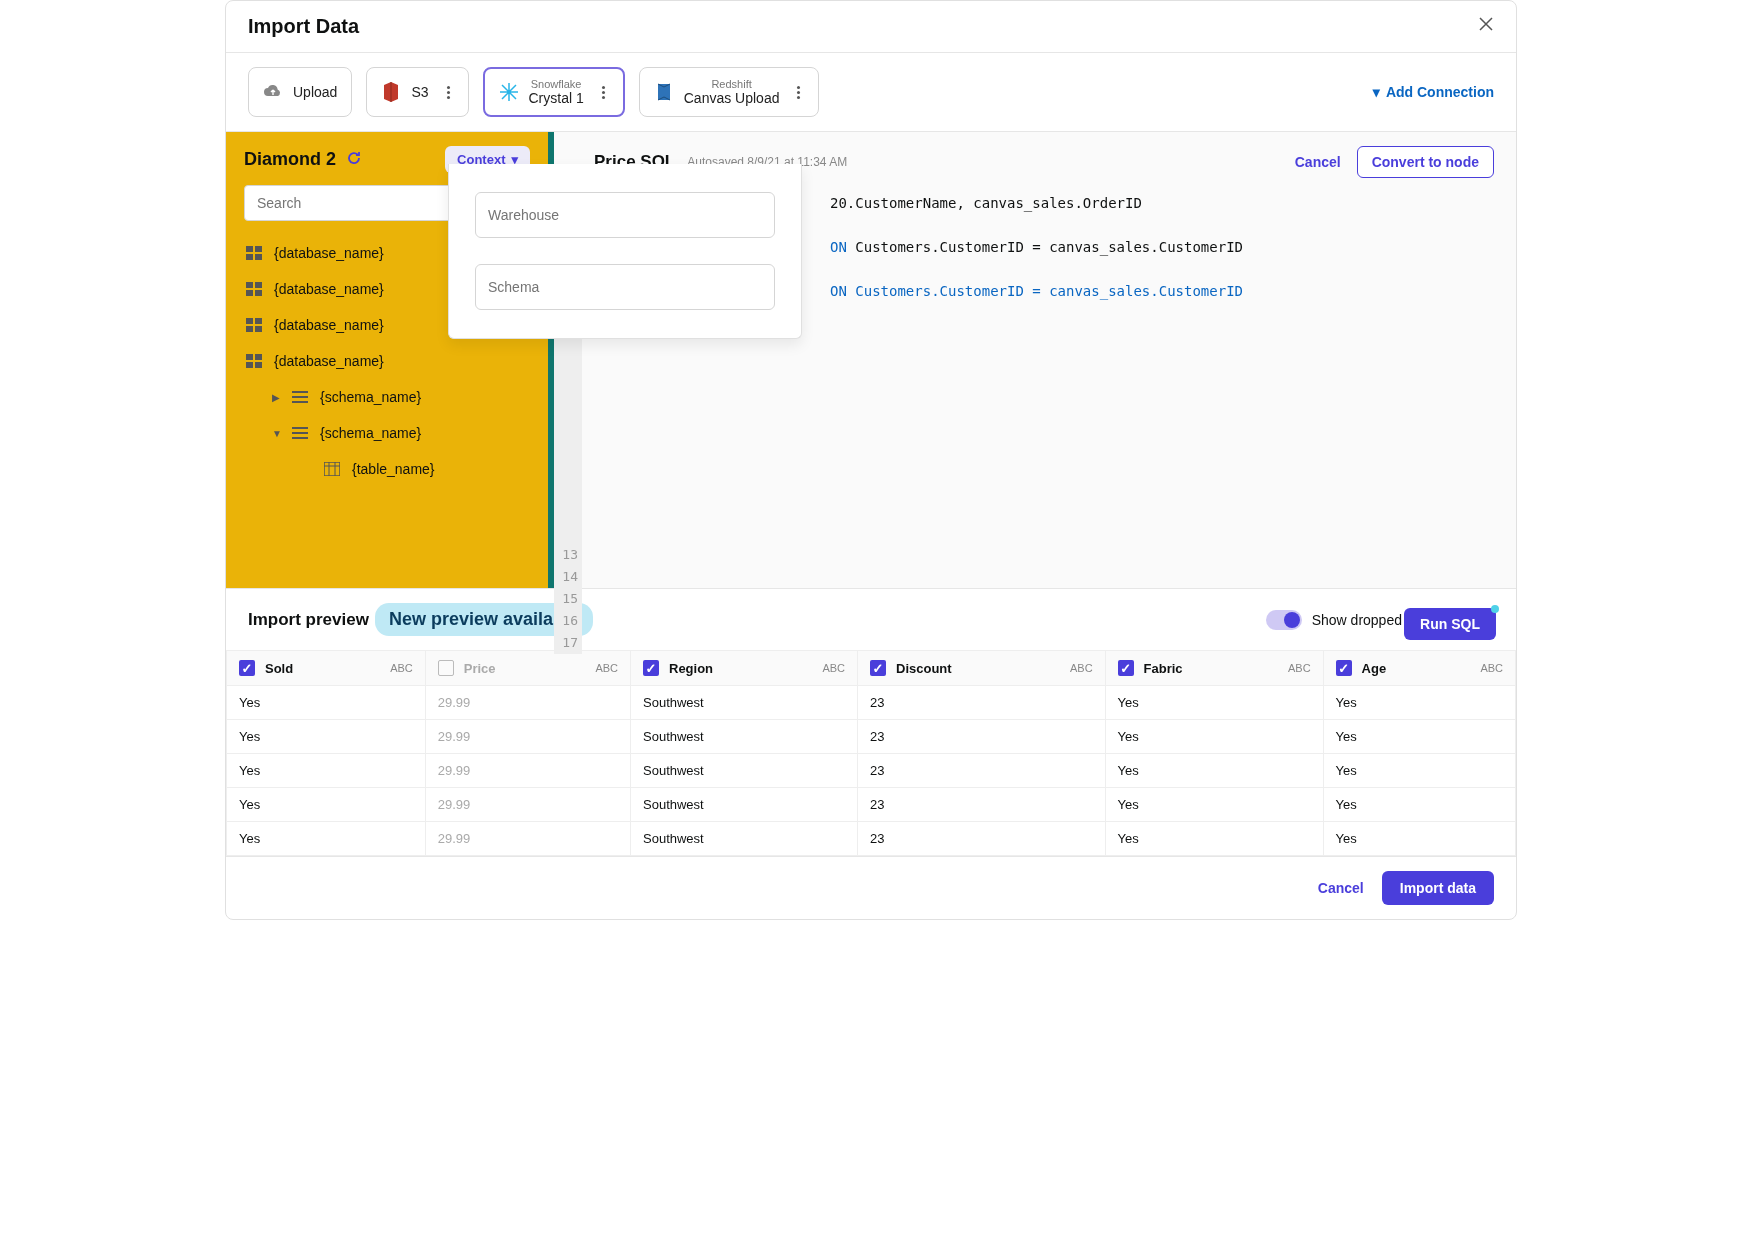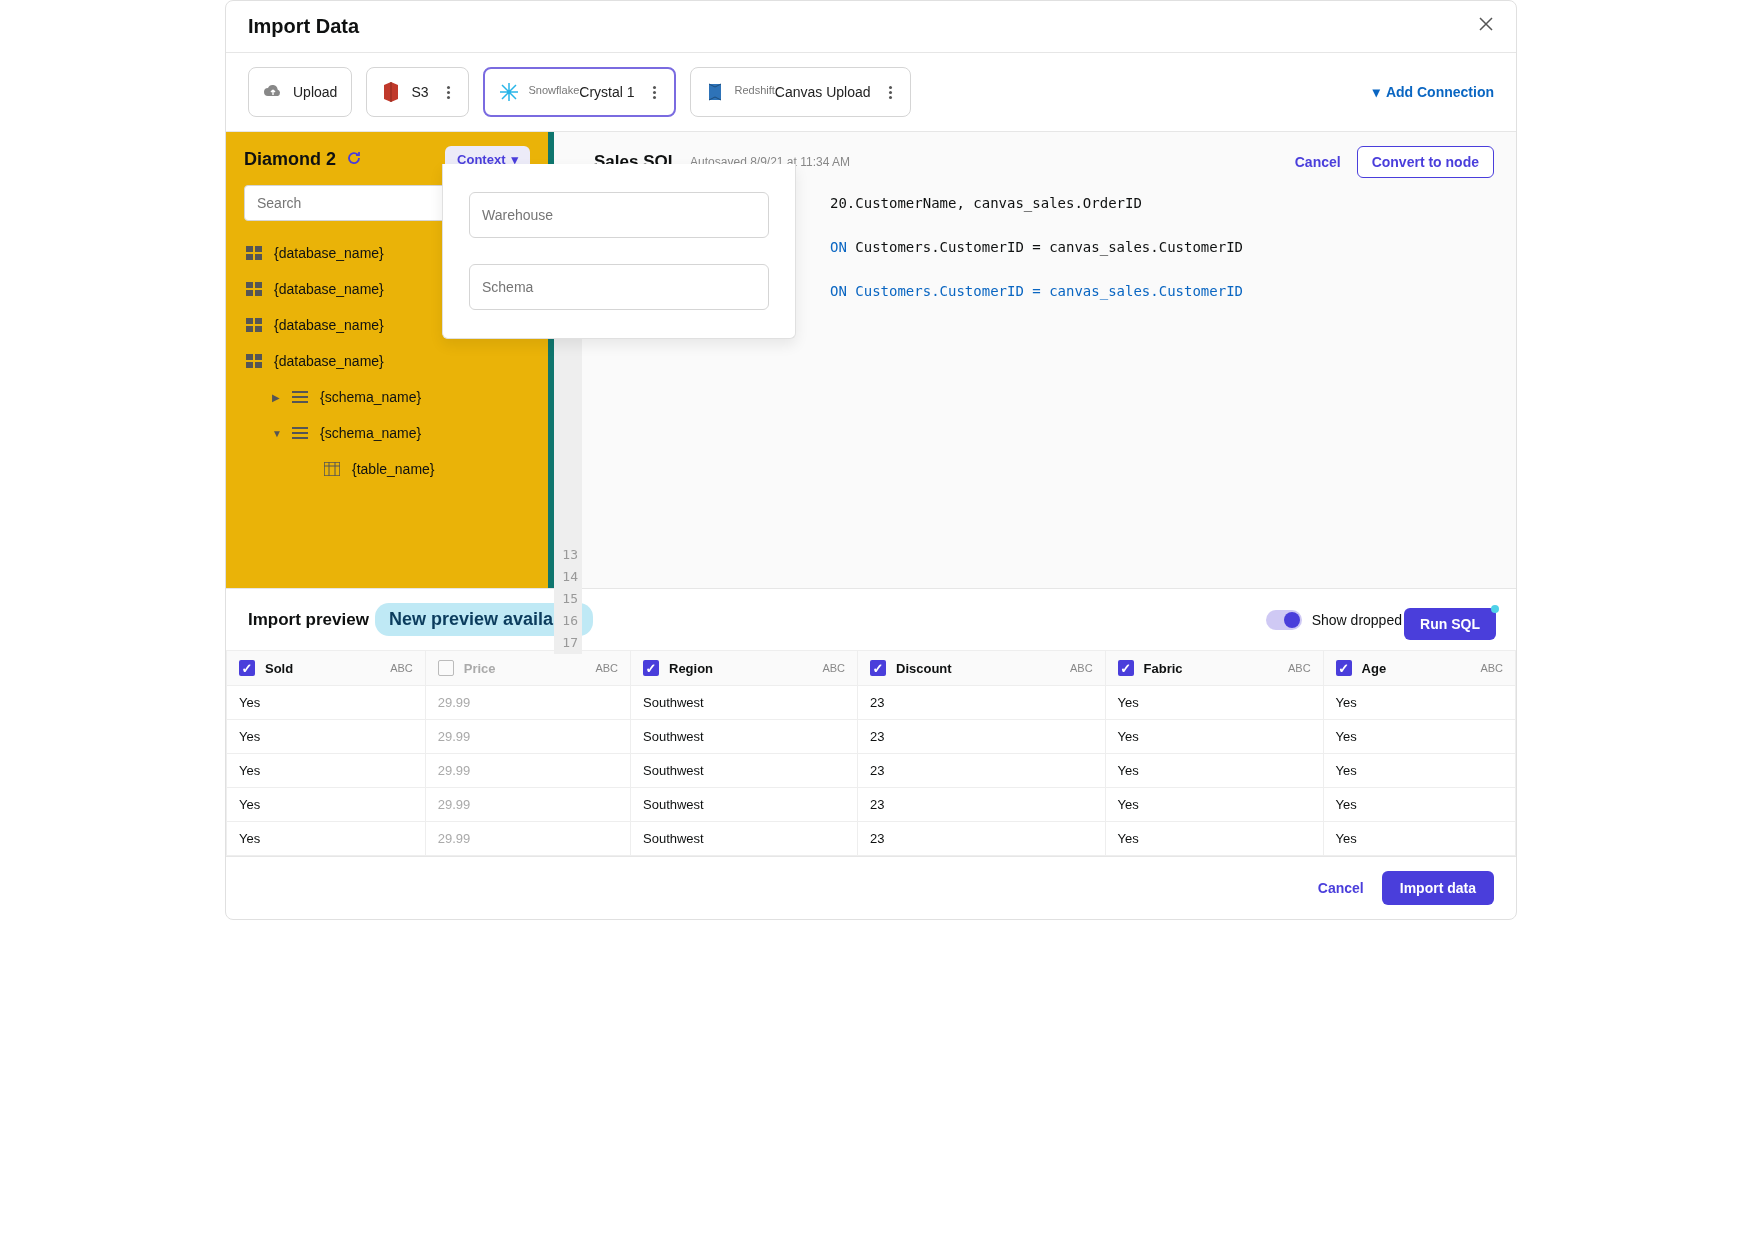--- a/index.html
+++ b/index.html
@@ -9,21 +9,21 @@
 
 .header { display: flex; align-items: center; padding: 14px 22px; border-bottom: 1px solid #e6e6e6; }
 .header h1 { font-size: 20px; font-weight: 700; }
 .header .close { margin-left: auto; cursor: pointer; color: #555; font-size: 18px; }
 
 
 .conn-row { display: flex; align-items: center; padding: 14px 22px; gap: 14px; border-bottom: 1px solid #e6e6e6; }
 .conn-btn { display: flex; align-items: center; gap: 10px; border: 1px solid #d5d5d5; border-radius: 8px; padding: 8px 14px; cursor: pointer; background: #fff; height: 50px; }
 .conn-btn.selected { border: 2px solid #7a6be0; }
 .conn-btn .icon { width: 20px; height: 20px; display: inline-flex; align-items: center; justify-content: center; }
-.conn-btn .labels { display: flex; flex-direction: row; text-align: center; }
+.conn-btn .labels { display: flex; flex-direction: column; text-align: center; }
 .conn-btn .sup { font-size: 11px; color: #777; }
 .conn-btn .main { font-size: 14px; color: #222; }
 .kebab { padding: 0 4px 0 8px; color: #555; font-size: 16px; display: inline-flex; flex-direction: column; gap: 2px; }
 .kebab span { width: 3px; height: 3px; background: #555; border-radius: 50%; }
 .add-conn { margin-left: auto; color: #0a66c2; font-size: 14px; font-weight: 600; display: flex; align-items: center; gap: 6px; cursor: pointer; }
 
 
 .main { display: flex; flex: 1; min-height: 0; position: relative; }
 
 
@@ -48,21 +48,21 @@
 .link-btn { color: #4a3edb; font-weight: 600; font-size: 14px; cursor: pointer; }
 .outline-btn { border: 1px solid #4a3edb; color: #4a3edb; background: #fff; border-radius: 6px; padding: 7px 14px; font-size: 14px; font-weight: 600; cursor: pointer; }
 .code-area { flex: 1; display: flex; font-family: "SFMono-Regular", Consolas, monospace; font-size: 14px; position: relative; }
 .gutter { width: 28px; background: #eee; color: #999; text-align: right; padding: 10px 4px 0 0; line-height: 22px; font-size: 13px; }
 .code { padding: 10px 0 0 8px; line-height: 22px; white-space: pre; overflow: hidden; }
 .code .kw { color: #0a66c2; }
 .run-sql { position: absolute; right: 20px; bottom: 14px; background: #4a3edb; color: #fff; border: none; border-radius: 6px; padding: 8px 16px; font-size: 14px; font-weight: 600; cursor: pointer; }
 .run-sql::after { content: ""; position: absolute; top: -3px; right: -3px; width: 8px; height: 8px; background: #4fd1e8; border-radius: 50%; }
 
 
-.popover { position: absolute; left: 216px; top: 32px; width: 354px; background: #fff; border: 1px solid #e0e0e0; border-top: none; border-radius: 0 0 6px 6px; box-shadow: 0 6px 14px rgba(0,0,0,.08); padding: 28px 26px; display: flex; flex-direction: column; gap: 26px; z-index: 10; }
+.popover { position: absolute; left: 222px; top: 32px; width: 354px; background: #fff; border: 1px solid #e0e0e0; border-top: none; border-radius: 0 0 6px 6px; box-shadow: 0 6px 14px rgba(0,0,0,.08); padding: 28px 26px; display: flex; flex-direction: column; gap: 26px; z-index: 10; }
 .popover input { border: 1px solid #d5d5d5; border-radius: 6px; padding: 14px 12px; font-size: 14px; width: 100%; }
 
 
 .preview { border-top: 1px solid #e6e6e6; }
 .preview-hdr { display: flex; align-items: center; gap: 6px; padding: 14px 22px; }
 .preview-hdr h3 { font-size: 17px; font-weight: 700; }
 .badge { background: #bfe9f5; color: #0b3c5d; font-size: 18px; font-weight: 600; padding: 6px 14px; border-radius: 14px; }
 .toggle-wrap { margin-left: auto; display: flex; align-items: center; gap: 10px; font-size: 14px; }
 .toggle { width: 36px; height: 20px; background: #cfc9f4; border-radius: 10px; position: relative; cursor: pointer; }
 .toggle .knob { width: 16px; height: 16px; background: #4a3edb; border-radius: 50%; position: absolute; top: 2px; right: 2px; }
@@ -254,21 +254,21 @@
               <rect x="0" y="0" width="16" height="14" fill="none" stroke="#555" stroke-width="1.5"></rect>
               <path d="M0 4h16M5 0v14M11 0v14" stroke="#555" stroke-width="1"></path>
             </svg>
           </span>
         <span>{table_name}</span>
       </div>
     </div>
 
     <div class="editor">
       <div class="editor-hdr">
-        <h3>Sales SQL</h3>
+        <h3>Price SQL</h3>
         <span class="autosave">Autosaved 8/9/21 at 11:34 AM</span>
         <div class="editor-actions">
           <span class="link-btn">Cancel</span>
           <button class="outline-btn">Convert to node</button>
         </div>
       </div>
       <div class="code-area">
         <div class="gutter">
           <div style="height:352px;"></div>
           <div>13</div>

